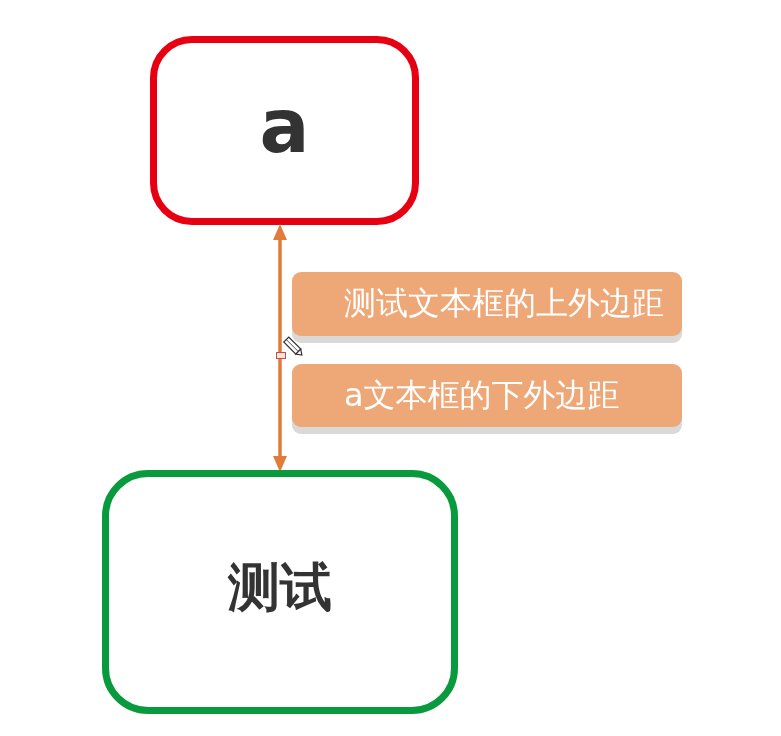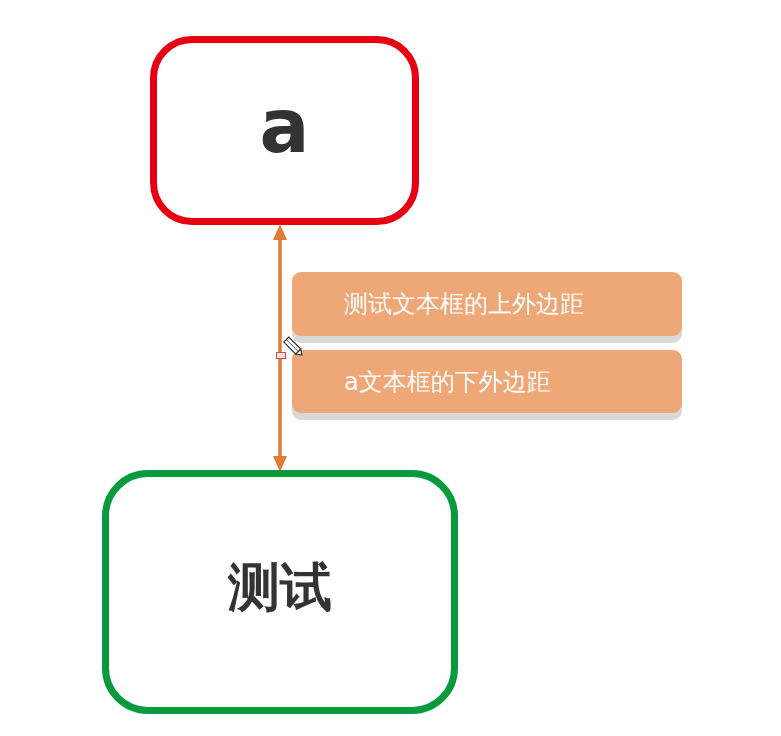--- a/index.html
+++ b/index.html
@@ -18,26 +18,26 @@
     font-size: 74px; padding-bottom: 10px;
   }
   #box-test {
     left: 102px; top: 470px; width: 356px; height: 244px;
     border: 7px solid #0A9A3E; border-radius: 46px;
     font-size: 52px; padding-bottom: 8px;
   }
   #arrow { position: absolute; left: 268px; top: 222px; width: 24px; height: 252px; }
   .label {
     position: absolute; box-sizing: border-box; left: 292px; width: 390px;
-    background: #EEA878; border-radius: 9px; color: #ffffff; font-size: 24px;
+    background: #EEA878; border-radius: 9px; color: #ffffff; font-size: 32px;
     display: flex; align-items: center;
     box-shadow: 0 7px 0 0 #d9d9d9;
   }
   #label-top { top: 272px; height: 64px; padding-left: 52px; }
-  #label-bottom { top: 350px; height: 63px; padding-left: 52px; }
+  #label-bottom { top: 364px; height: 63px; padding-left: 52px; }
   #cursor { position: absolute; left: 282px; top: 334px; width: 22px; height: 26px; }
   #handle {
     position: absolute; left: 276px; top: 352px; width: 10px; height: 7px;
     border: 1.5px solid #c0504d; background: #fbe3dc; box-sizing: border-box;
   }
 </style>
 </head>
 <body>
 
 <div id="box-a" class="box">

